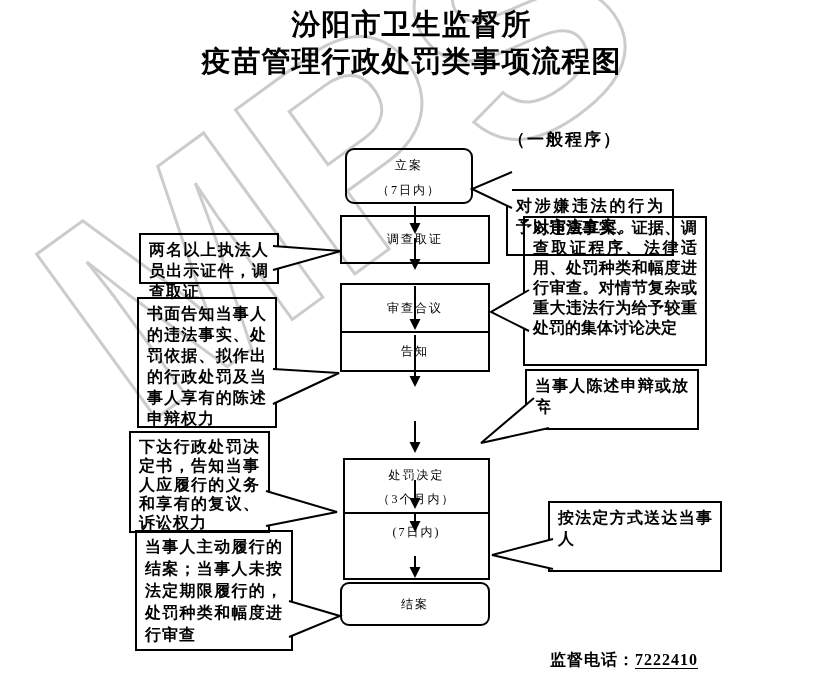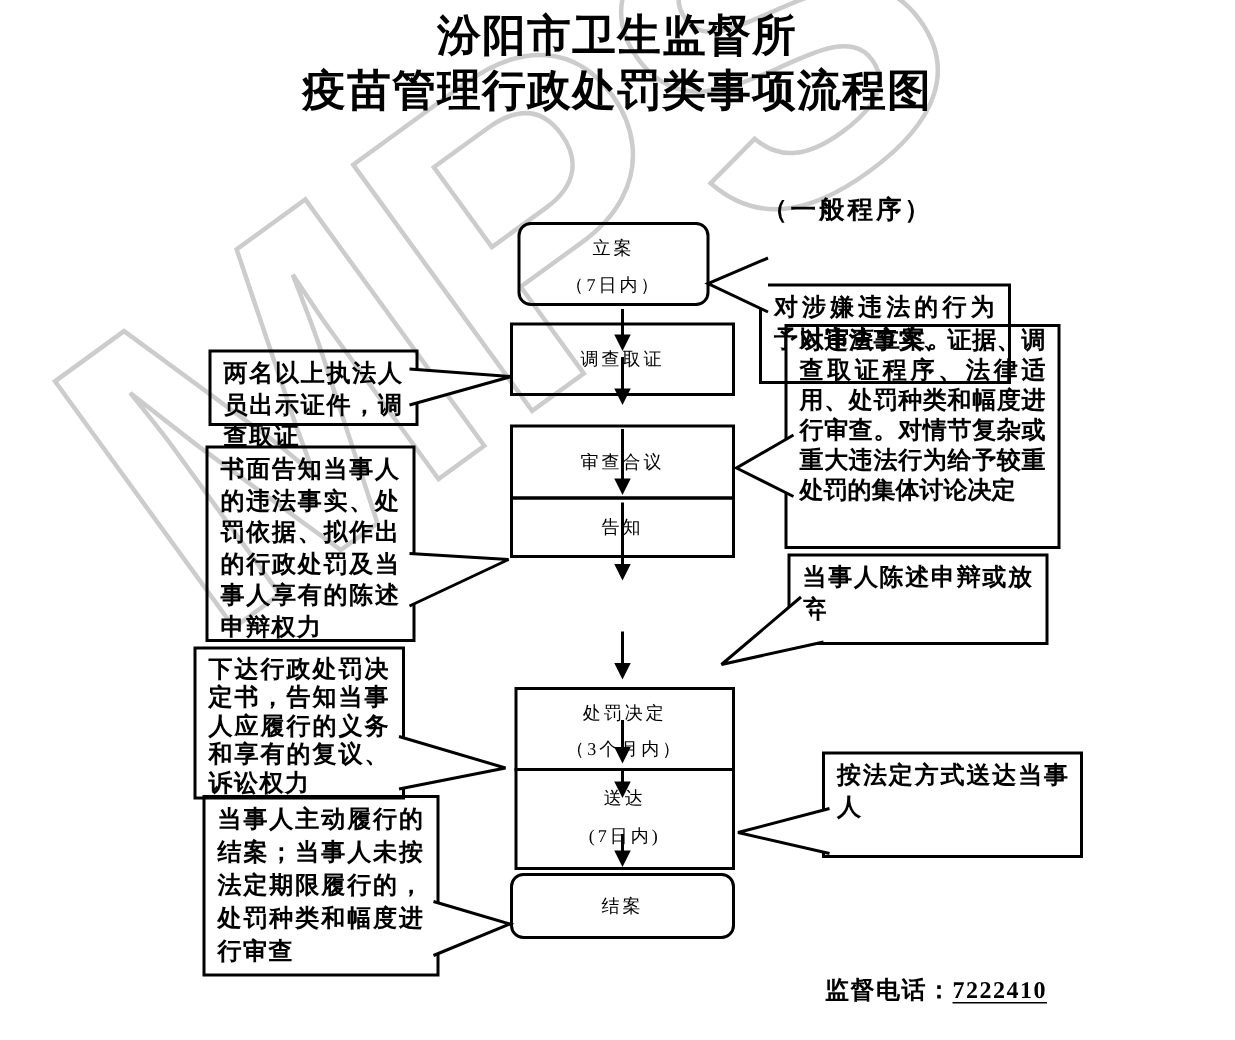--- a/index.html
+++ b/index.html
@@ -75,21 +75,20 @@
     <div>审查合议</div>
   </div>
   <div class="fbox" id="box-gaozhi">
     <div>告知</div>
   </div>
   <div class="fbox" id="box-chufa">
     <div>处罚决定</div>
     <div>（3个月内）</div>
   </div>
   <div class="fbox" id="box-songda">
-    <div>送达</div>
     <div>(7日内)</div>
   </div>
   <div class="fbox rounded" id="box-jiean">
     <div>结案</div>
   </div>
 
   <div class="co" id="co-case-filing">对涉嫌违法的行为予以审查立案。</div>
   <div class="co" id="co-evidence">两名以上执法人员出示证件，调查取证</div>
   <div class="co" id="co-review">对违法事实、证据、调查取证程序、法律适用、处罚种类和幅度进行审查。对情节复杂或重大违法行为给予较重处罚的集体讨论决定</div>
   <div class="co" id="co-notify">书面告知当事人的违法事实、处罚依据、拟作出的行政处罚及当事人享有的陈述申辩权力</div>

